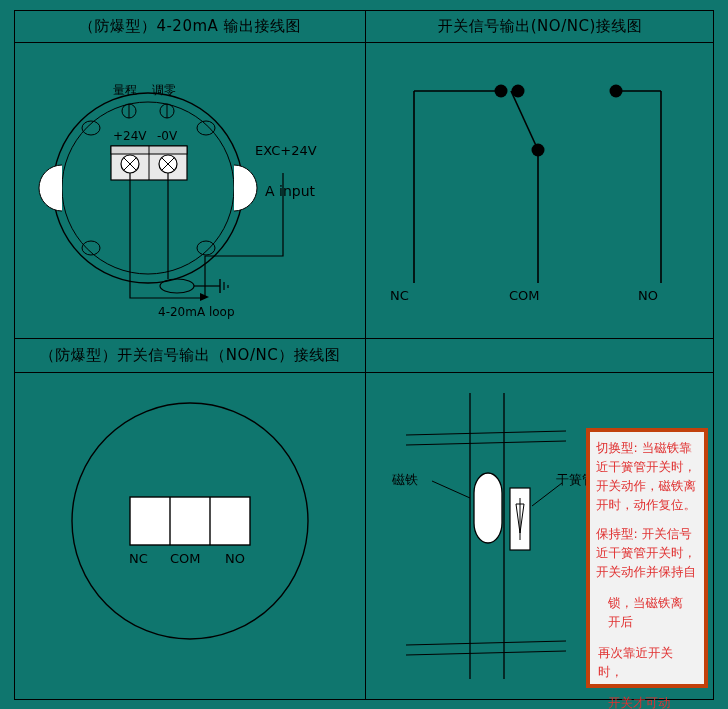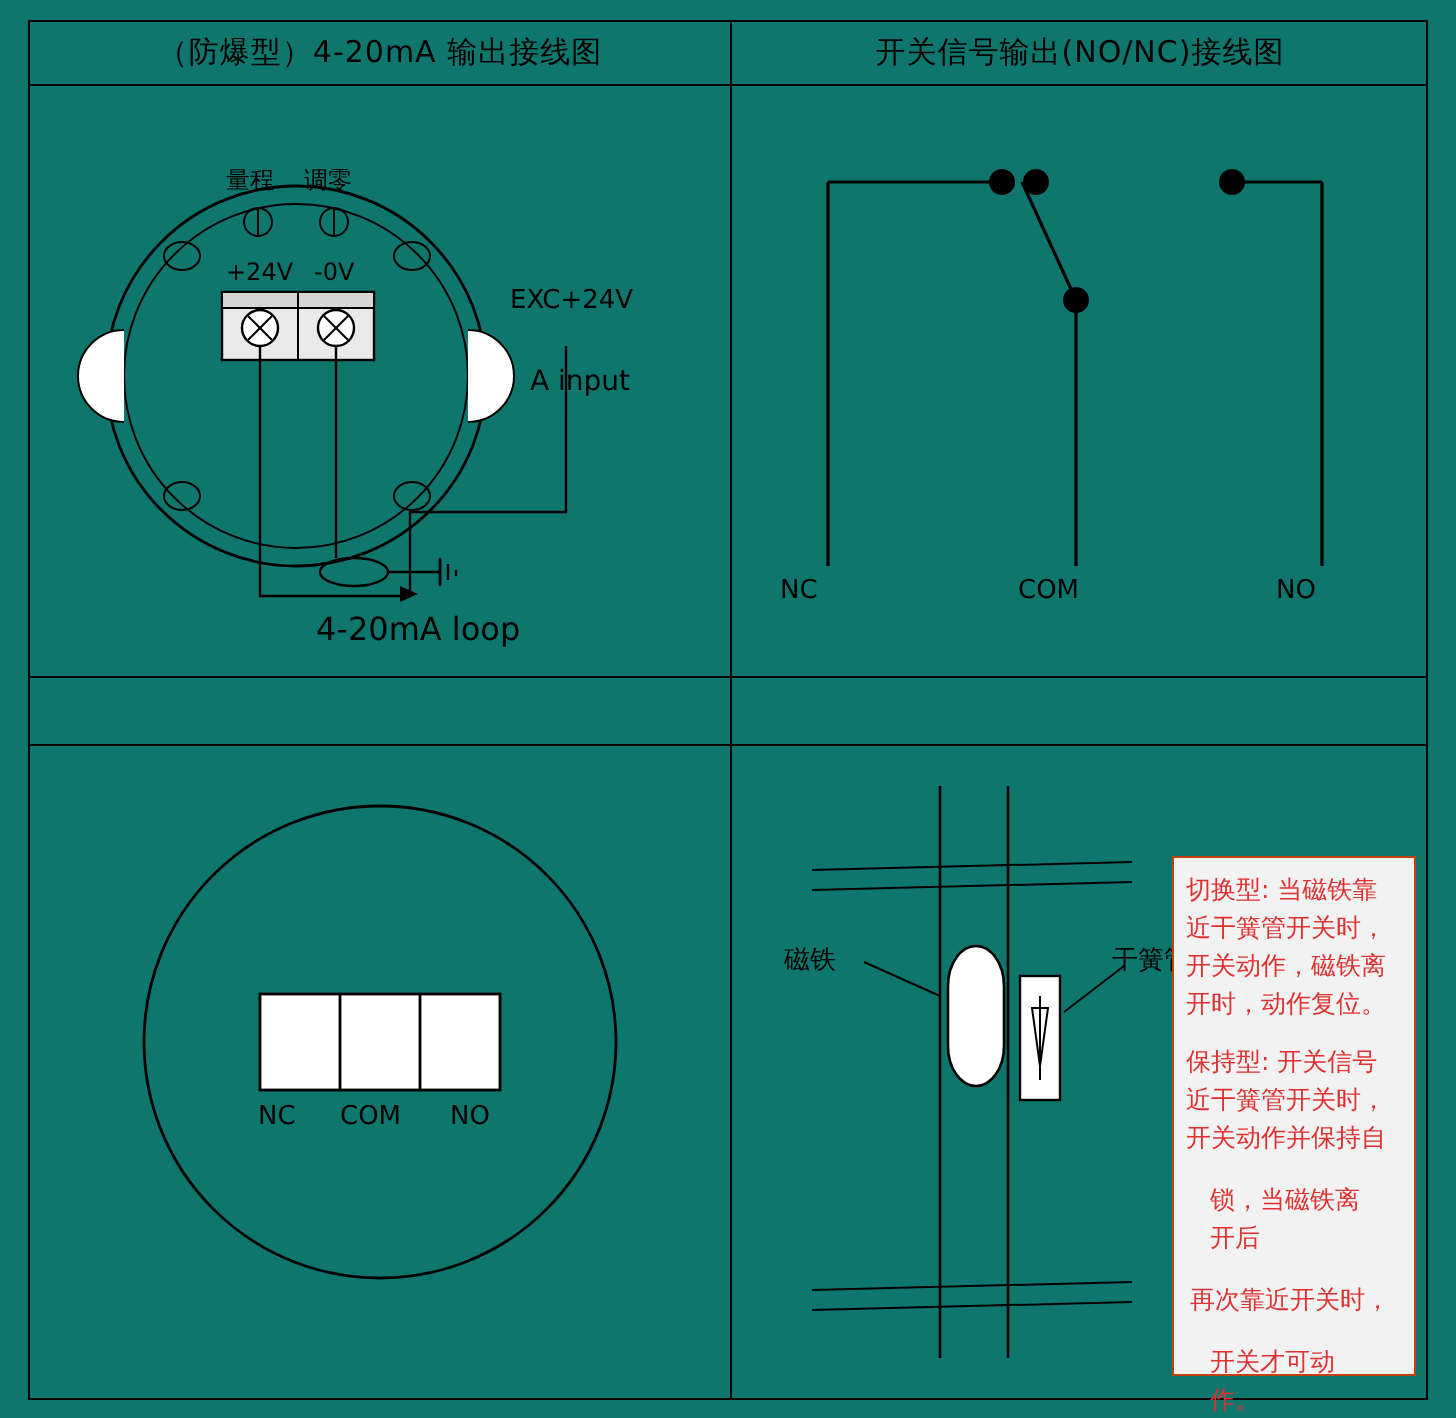--- a/index.html
+++ b/index.html
@@ -23,39 +23,40 @@
   #c1{left:15px;top:43px;width:350px;height:295px;}
   #c2{left:366px;top:43px;width:348px;height:295px;}
   #c3{left:15px;top:373px;width:350px;height:326px;}
   #c4{left:366px;top:373px;width:348px;height:326px;}
 
   .lbl{position:absolute;font-size:13px;color:#000;white-space:nowrap;}
   .lbl.big{font-size:13px;}
   .tag{position:absolute;font-size:12px;}
 
   .noteblock{position:absolute;left:586px;top:428px;width:122px;height:260px;
-             background:#f2f2f2;border:1px solid #c2410c;box-sizing:border-box;
+             background:#f2f2f2;border:4px solid #c2410c;box-sizing:border-box;
              color:#e03030;font-size:12.5px;line-height:19px;padding:6px 5px 0 6px;}
   .noteblock p{margin:0 0 8px 0;}
 
   svg{position:absolute;left:0;top:0;overflow:visible;}
 </style>
 </head>
 <body>
 
 <div id="page">
 
   <div class="grid"></div>
   <div class="vline"></div>
   <div class="hline1"></div>
   <div class="hline2"></div>
   <div class="hline3"></div>
 
   <div class="title" id="t1">（防爆型）4-20mA 输出接线图</div>
   <div class="title" id="t2">开关信号输出(NO/NC)接线图</div>
+  <div class="title" id="t3">（防爆型）开关信号输出（NO/NC）接线图</div>
 
   <div class="cell" id="c1">
     <svg width="350" height="295">
 
       <circle cx="133" cy="145" r="95" fill="none" stroke="#000" stroke-width="1.4"></circle>
       <circle cx="133" cy="145" r="86" fill="none" stroke="#000" stroke-width="1"></circle>
 
       <path d="M47 122 a 16 16 0 0 0 0 46" fill="#fff" stroke="#000" stroke-width="1"></path>
       <path d="M219 122 a 16 16 0 0 1 0 46" fill="#fff" stroke="#000" stroke-width="1"></path>
 
@@ -94,21 +95,21 @@
 
       <path d="M185 258 l9 -4 l-9 -4 z" fill="#000"></path>
     </svg>
 
     <div class="lbl tag" style="left:98px;top:39px;">量程</div>
     <div class="lbl tag" style="left:137px;top:39px;">调零</div>
     <div class="lbl tag" style="left:98px;top:86px;">+24V</div>
     <div class="lbl tag" style="left:142px;top:86px;">-0V</div>
     <div class="lbl" style="left:240px;top:100px;font-size:13px;">EXC+24V</div>
     <div class="lbl" style="left:250px;top:140px;font-size:14px;">A input</div>
-    <div class="lbl" style="left:143px;top:262px;font-size:16px;">4-20mA loop</div>
+    <div class="lbl" style="left:143px;top:262px;font-size:12px;">4-20mA loop</div>
   </div>
 
   <div class="cell" id="c2">
     <svg width="348" height="295">
 
       <line x1="48" y1="48" x2="48" y2="240" stroke="#000" stroke-width="1.6"></line>
       <line x1="48" y1="48" x2="140" y2="48" stroke="#000" stroke-width="1.6"></line>
 
       <line x1="295" y1="48" x2="295" y2="240" stroke="#000" stroke-width="1.6"></line>
       <line x1="250" y1="48" x2="295" y2="48" stroke="#000" stroke-width="1.6"></line>

